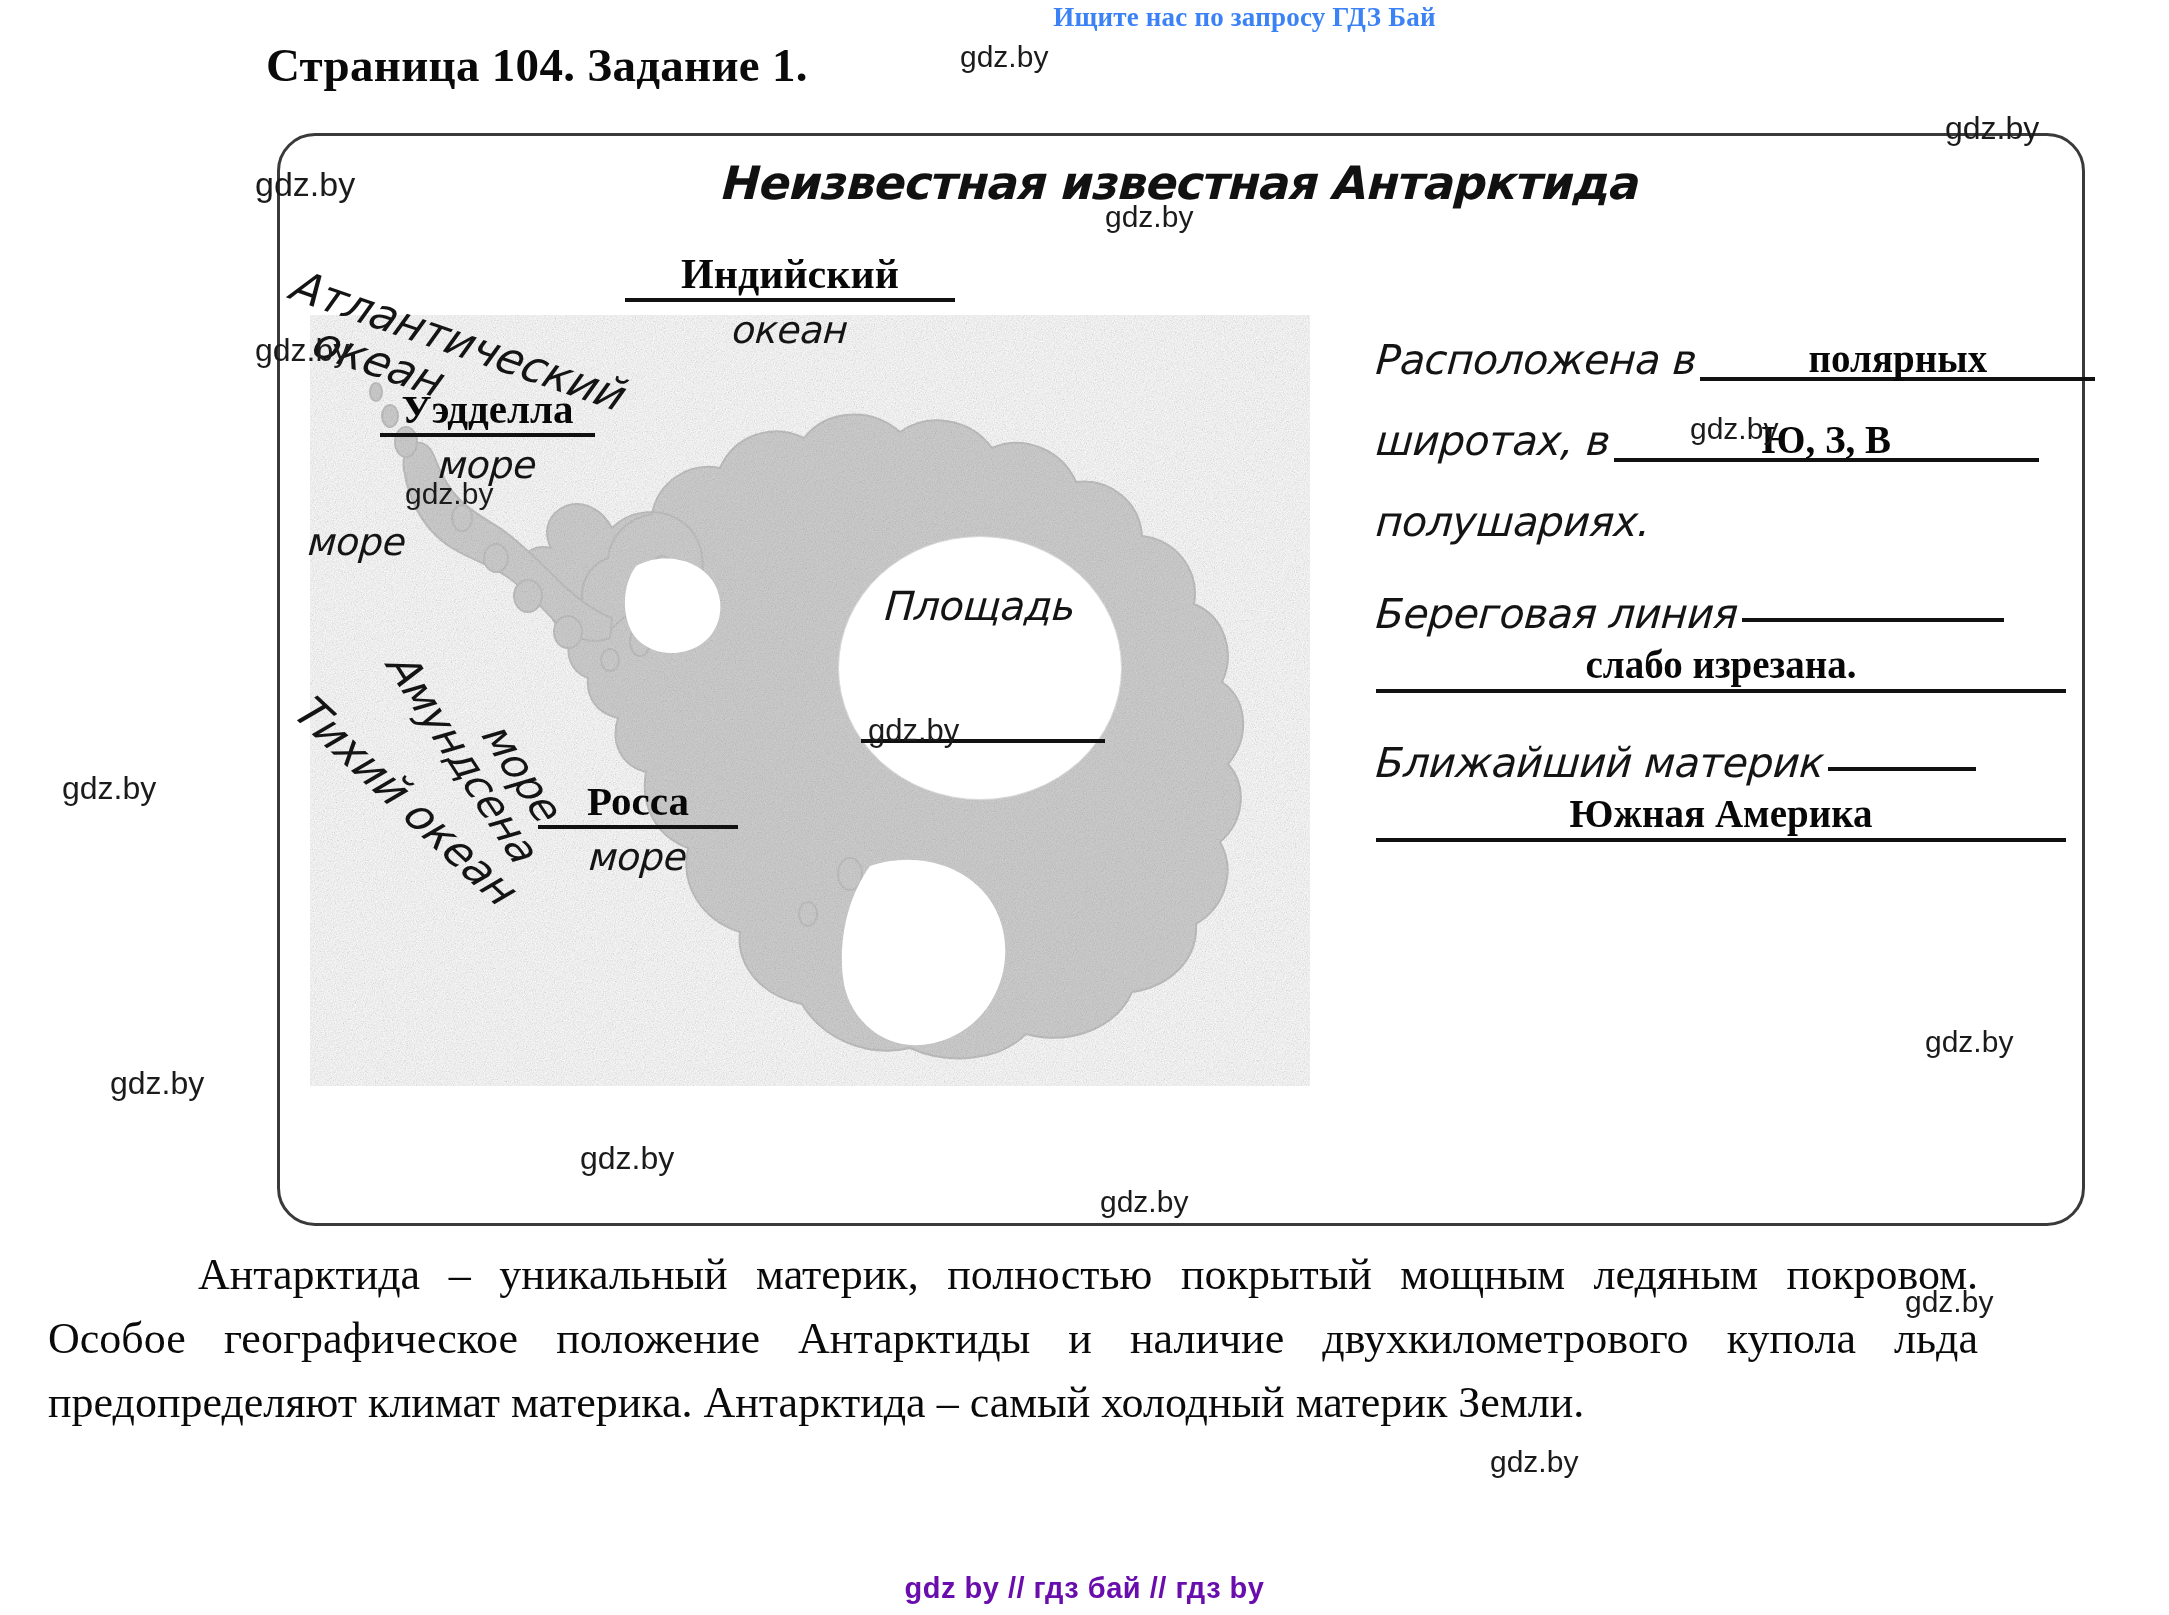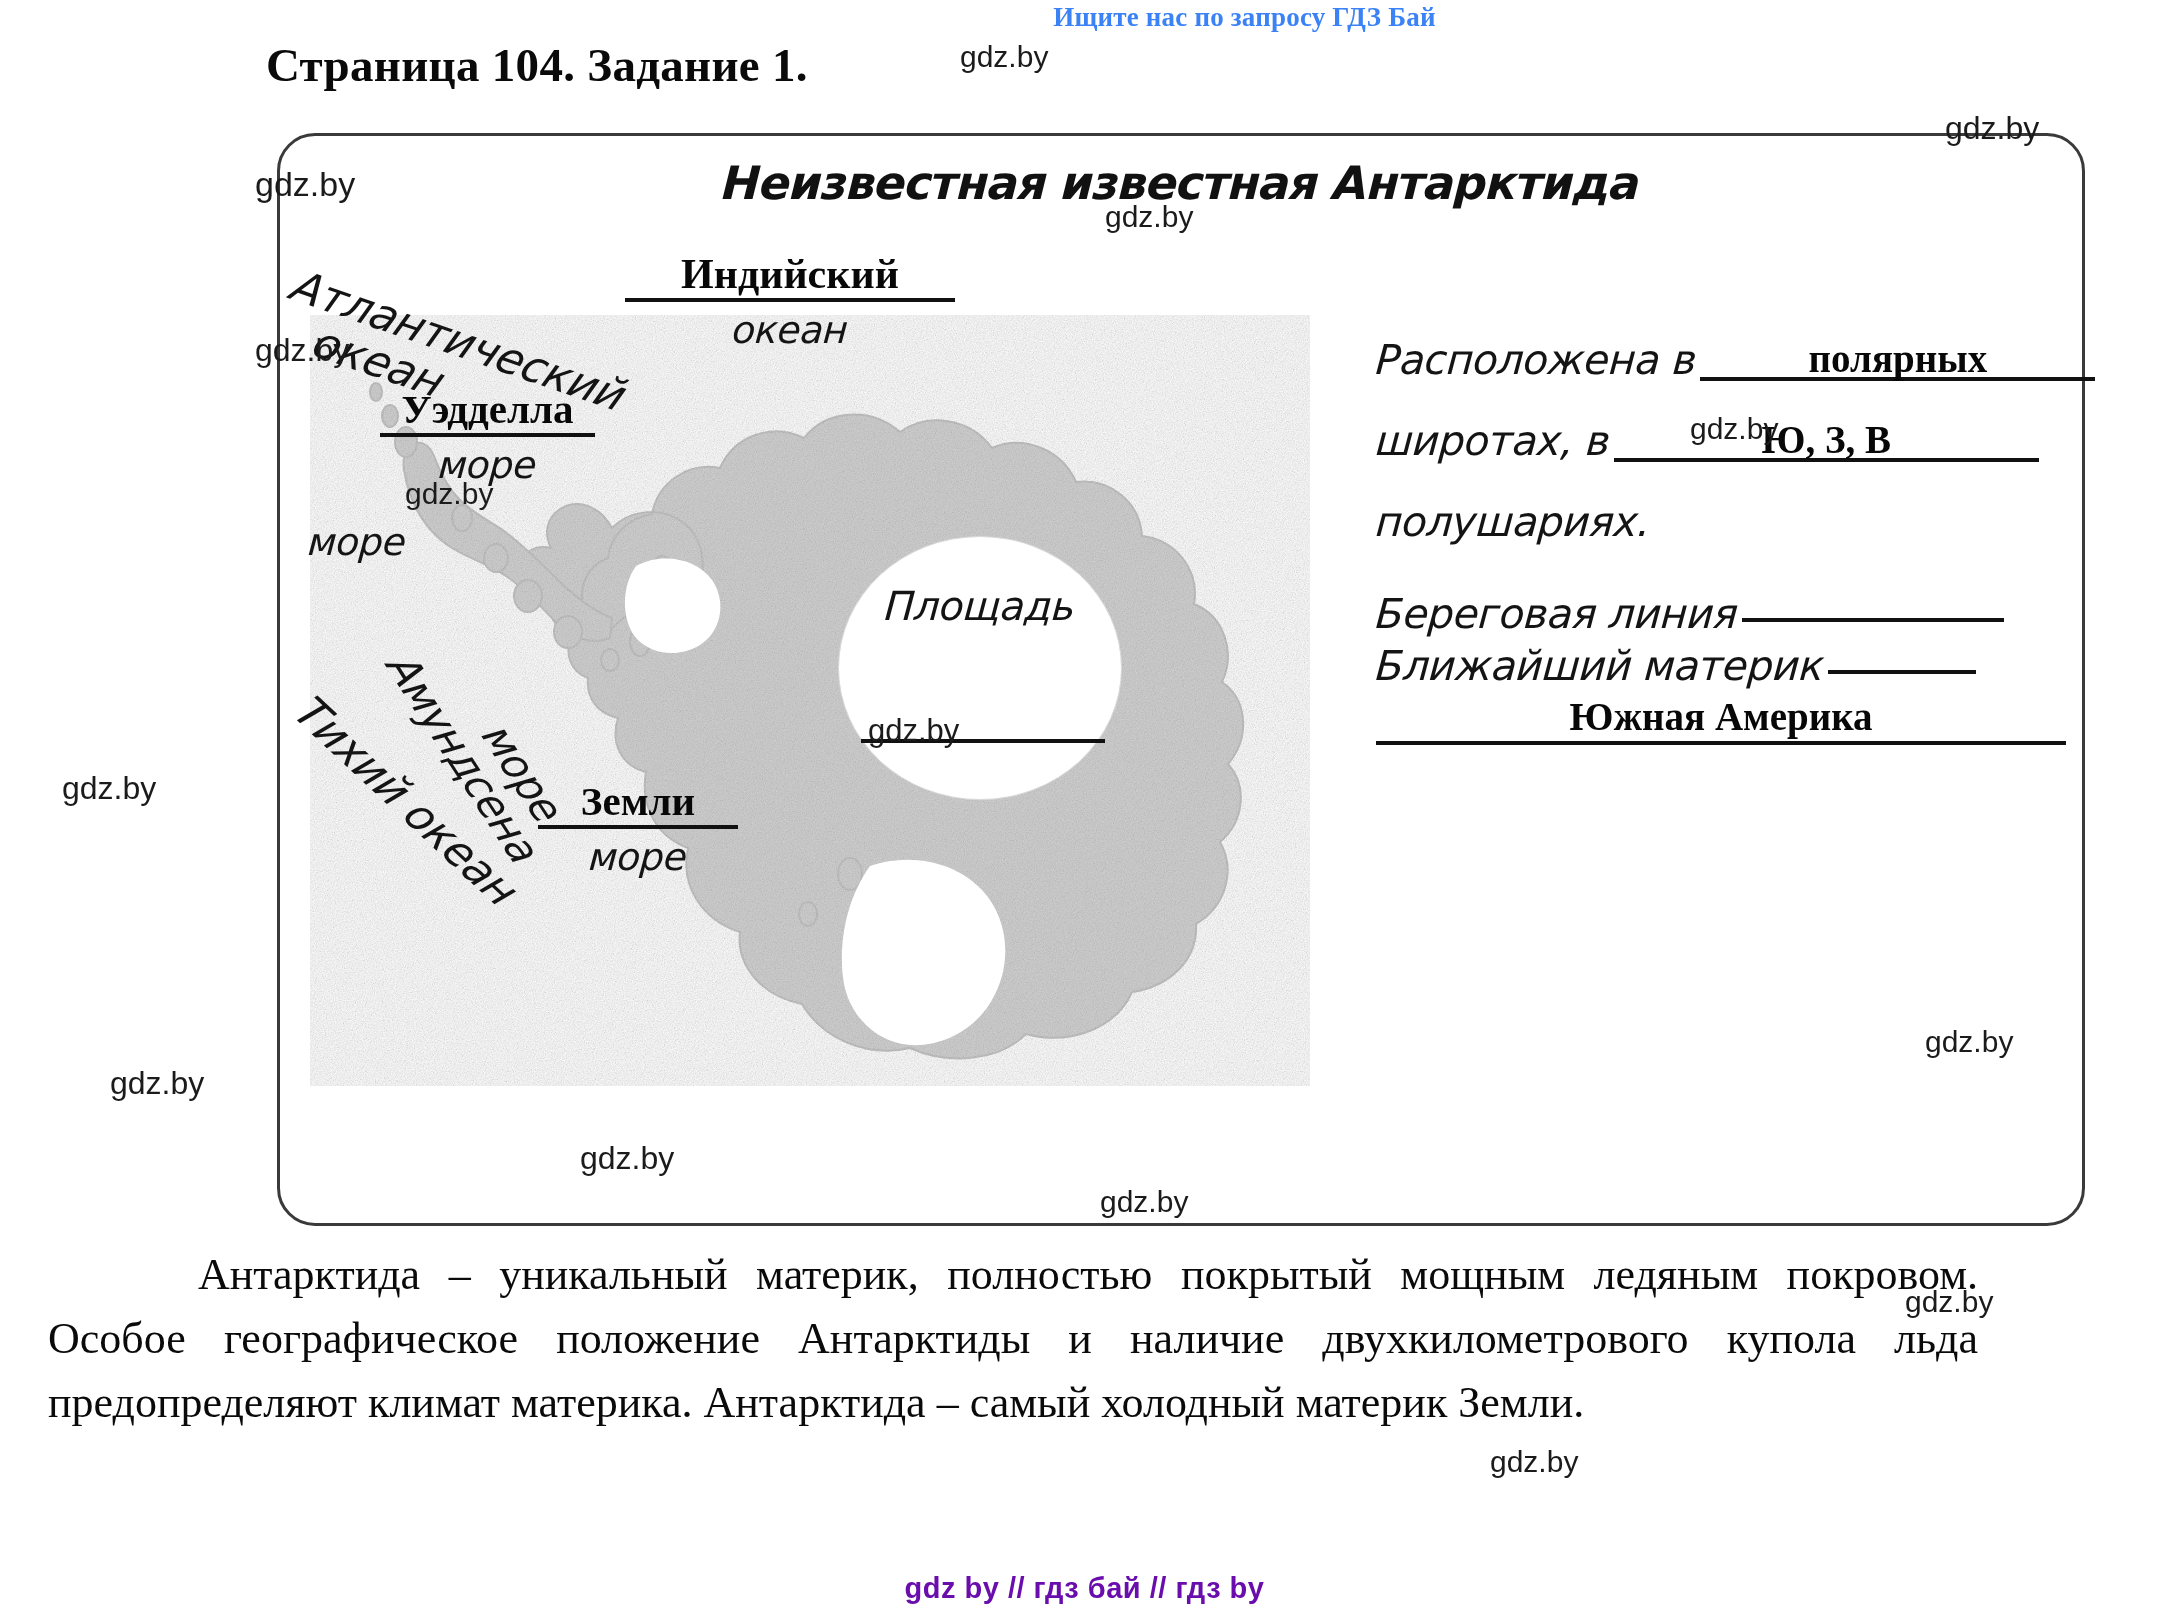--- a/index.html
+++ b/index.html
@@ -315,21 +315,21 @@
       </div>
       <div class="sub hand">море</div>
     </div>
 
     <div class="lblgrp" style="left:-68px; top:378px; width:290px;">
       <div class="sub hand">море</div>
     </div>
 
     <div class="lblgrp" style="left:258px; top:600px; width:200px;">
       <div class="ans-line">
-        <span class="ans" style="font-size:41px;">Земли</span>
+        <span class="ans" style="font-size:41px;">Росса</span>
       </div>
       <div class="sub hand">море</div>
     </div>
 
   </div>
 
   <div class="qblock">
 
     <div class="qrow" style="margin-bottom:30px;">
       <span class="qlabel hand">Расположена в</span>
@@ -345,20 +345,23 @@
       </span>
     </div>
 
     <div class="qrow" style="margin-bottom:44px;">
       <span class="qlabel hand">полушариях.</span>
     </div>
 
     <div class="qrow" style="margin-bottom:4px;">
       <span class="qlabel hand">Береговая линия</span>
       <span class="blank" style="width:262px;"></span>
+    </div>
+    <div class="qrow fullrule" style="margin-bottom:46px; padding-bottom:2px;">
+      <span class="ans">слабо изрезана.</span>
     </div>
 
     <div class="qrow" style="margin-bottom:4px;">
       <span class="qlabel hand">Ближайший материк</span>
       <span class="blank" style="width:148px;"></span>
     </div>
     <div class="qrow fullrule" style="padding-bottom:2px;">
       <span class="ans">Южная Америка</span>
     </div>
 

